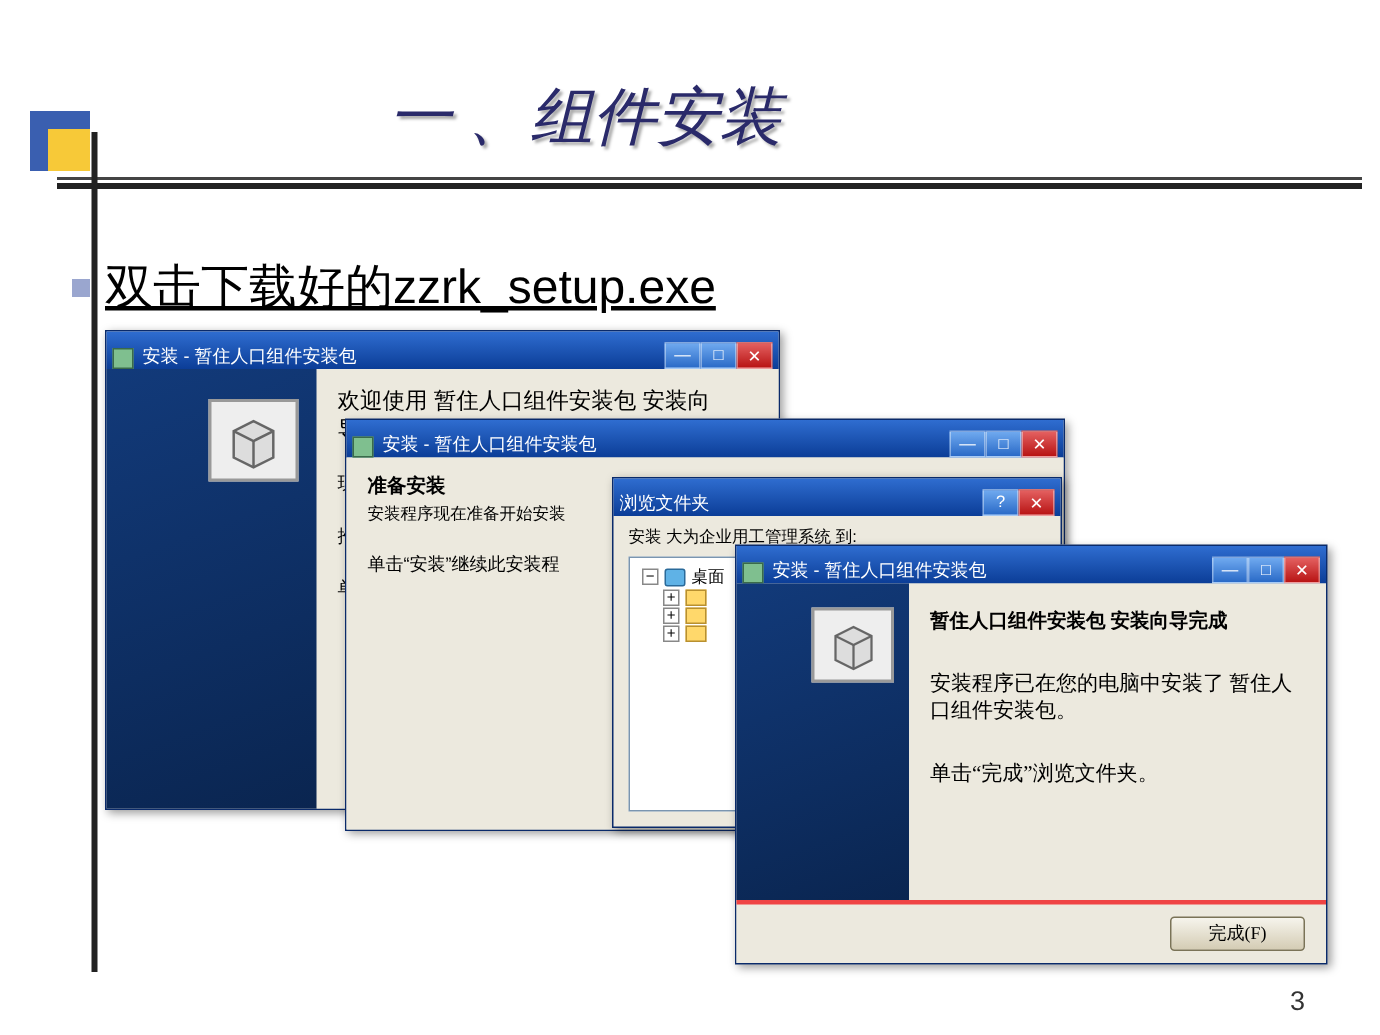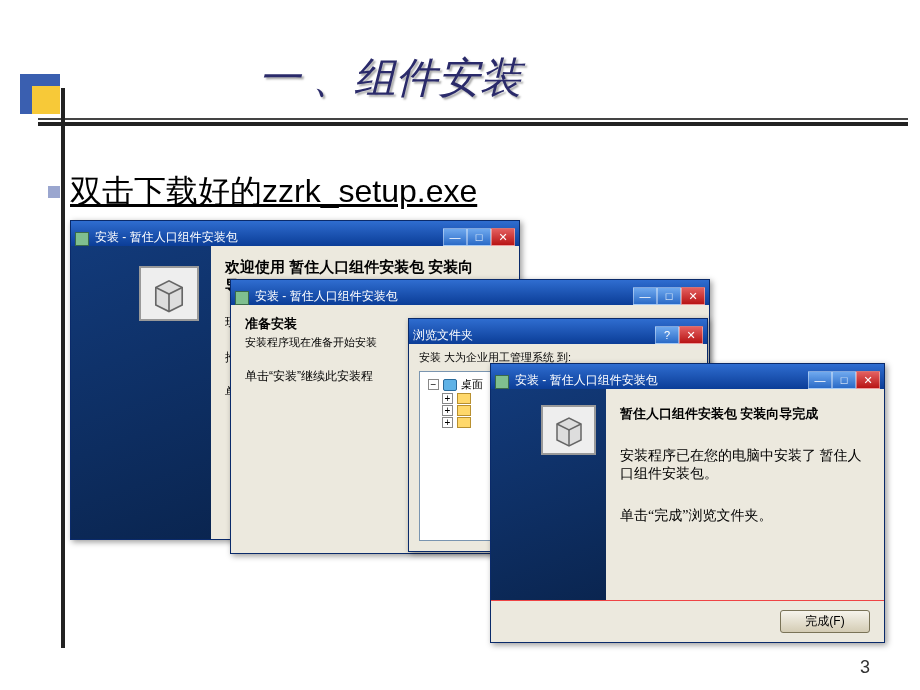--- a/index.html
+++ b/index.html
@@ -63,21 +63,21 @@
       background: #222;
     }
     .title {
       position: absolute;
       top: 50px;
       left: 0;
       width: 780px;
       text-align: center;
       font-size: 42px;
       font-style: italic;
-      font-family: Liberation Sans, sans-serif;
+      font-family: Liberation Serif, serif;
       color: #2a2a6a;
       text-shadow: 2px 2px 2px #aaa;
     }
     .bullet-row {
       position: absolute;
       top: 170px;
       left: 48px;
       display: flex;
       align-items: center;
       gap: 10px;
@@ -133,21 +133,21 @@
       background: linear-gradient(160deg,#123a7a,#0a2550);
       position: relative;
     }
     .w1 .left-panel .chip {
       position: absolute; top: 20px; right: 12px; width: 60px; height: 55px;
       background: #eee; border: 2px solid #999;
       display:flex; align-items:center; justify-content:center;
     }
     .w1 .left-panel .chip svg { width: 44px; height: 44px; }
     .w1 .right-panel { flex: 1; padding: 12px 14px; font-size: 12px; background:#ece9de; }
-    .w1 .h1 { font-weight: bold; font-size: 15px; color:#000; }
+    .w1 .h1 { font-weight: normal; font-size: 15px; color:#000; }
     .w1 .line { margin-top: 18px; }
     
     .w2 { left: 230px; top: 279px; width: 480px; height: 275px; }
     .w2 .content { height: calc(100% - 25px); background: #ece9de; padding: 10px 14px; font-size: 12px; }
     .w2 .sec-h { font-weight: bold; font-size: 13px; }
     .w2 .sec-sub { font-size: 11px; margin-top: 2px; }
     
     .w3 { left: 408px; top: 318px; width: 300px; height: 234px; background:#ece9de; }
     .w3 .titlebar { background: linear-gradient(#2f6dd0,#0b3d97); }
     .w3 .content { padding: 6px 10px; font-size: 11px; }
@@ -175,22 +175,22 @@
     .w4 .left-panel .chip {
       position: absolute; top: 16px; right: 10px; width: 55px; height: 50px;
       background: #eee; border:2px solid #999;
       display:flex; align-items:center; justify-content:center;
     }
     .w4 .left-panel .chip svg { width: 40px; height: 40px; }
     .w4 .right-panel { flex:1; padding: 16px 14px; font-size: 12px; background:#ece9de; }
     .w4 .h1 { font-weight:bold; font-size:13px; }
     .w4 .p { margin-top: 24px; font-size: 14px; }
     .w4 .footer {
-      height: 42px; background:#ece9de; border-top:1px solid #ef4444;
-      display:flex; align-items:center; justify-content:flex-end; padding-right:14px;
+      height: 42px; background:#ece9de; border-top:3px solid #ef4444;
+      display:flex; align-items:center; justify-content:flex-end; padding-right:14px;font-family:Liberation Serif, serif;
     }
     .push-btn {
       min-width: 90px; height: 23px;
       background: linear-gradient(#f6f4ec,#d4ccb4);
       border: 1px solid #7a7357;
       font-size: 12px;
       display:flex; align-items:center; justify-content:center;
       border-radius: 3px;
     }
   </style>

